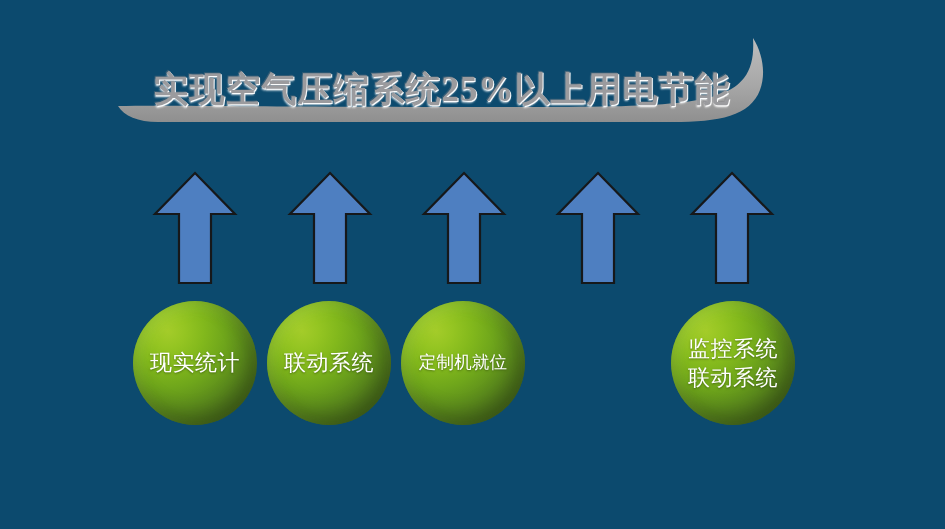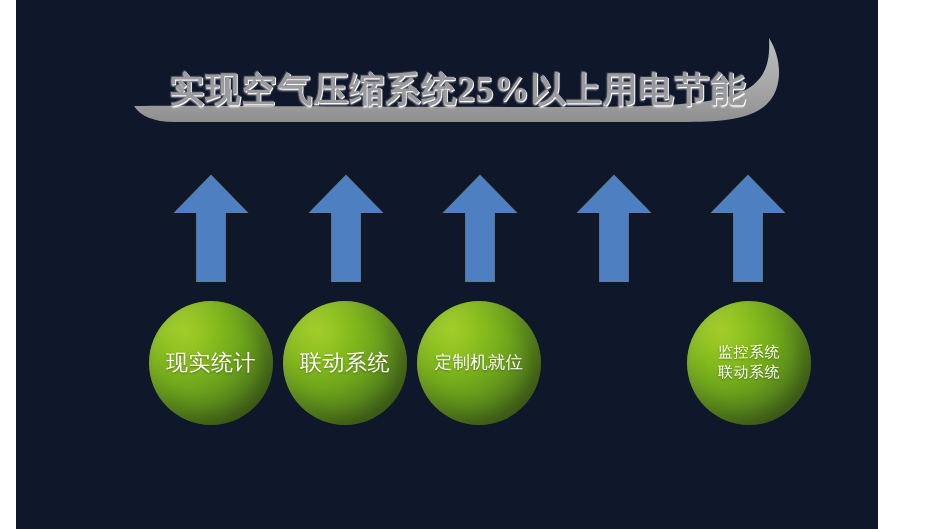--- a/index.html
+++ b/index.html
@@ -10,24 +10,23 @@
   }
   body {
     width: 945px;
     height: 529px;
     overflow: hidden;
     font-family: "Liberation Serif", "DejaVu Serif", serif;
   }
 
   #slide {
     position: relative;
-    width: 862px;
+    width: 945px;
     height: 529px;
-    background: #0f172a;
-    margin-left: 16px;
+    background: #0c4a6e;
   }
 
   
   #title-banner {
     position: absolute;
     left: 112px;
     top: 32px;
     width: 670px;
     height: 112px;
   }
@@ -102,21 +101,21 @@
     font-family: "Liberation Serif", "DejaVu Serif", serif;
     font-size: 22px;
     font-weight: 400;
     line-height: 1.32;
     letter-spacing: 0.5px;
     text-align: center;
     text-shadow: 0 1px 2px rgba(40,60,10,0.55);
     white-space: nowrap;
   }
   .node-label.small { font-size: 17.5px; letter-spacing: 0.2px; }
-  .node-label.two-line { font-size: 15px; letter-spacing: 0.5px; }
+  .node-label.two-line { font-size: 22px; letter-spacing: 0.5px; }
 </style>
 </head>
 <body>
 
 <div id="slide">
 
   <div id="title-banner">
     <svg id="title-swoosh" viewBox="0 0 670 112" aria-hidden="true">
       <defs>
         <linearGradient id="swooshGrad" x1="0" y1="0" x2="0" y2="1">

